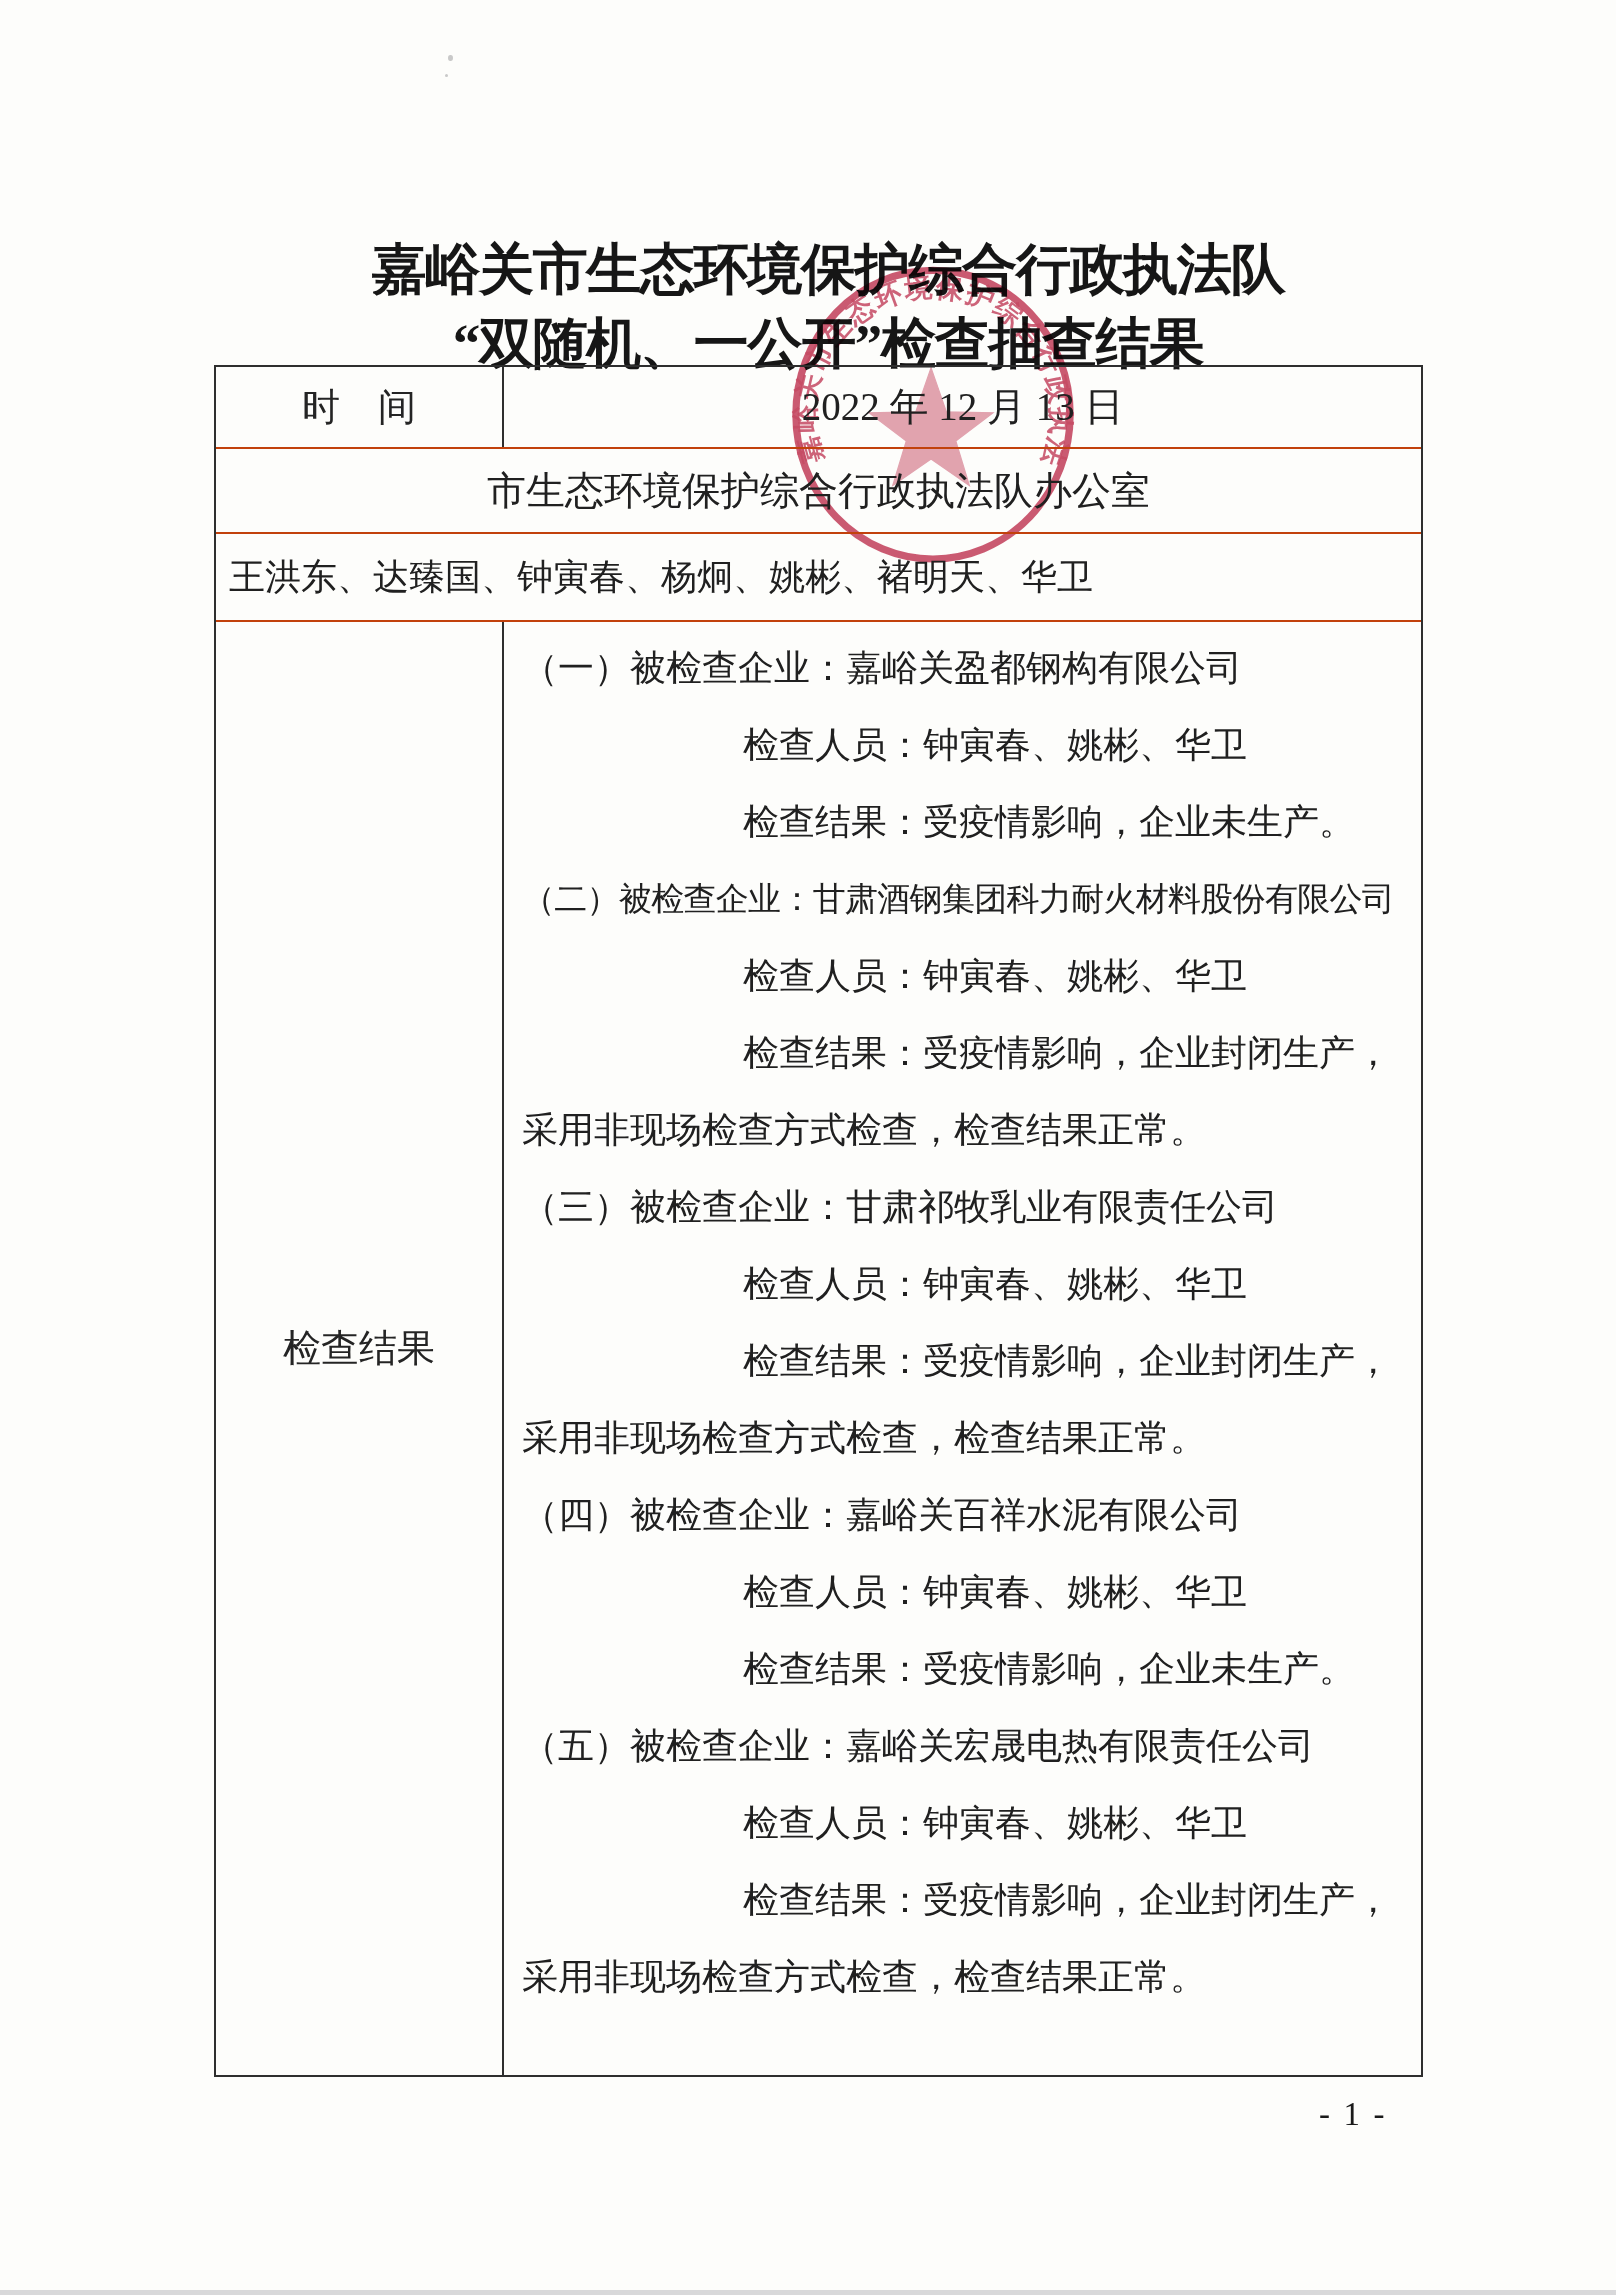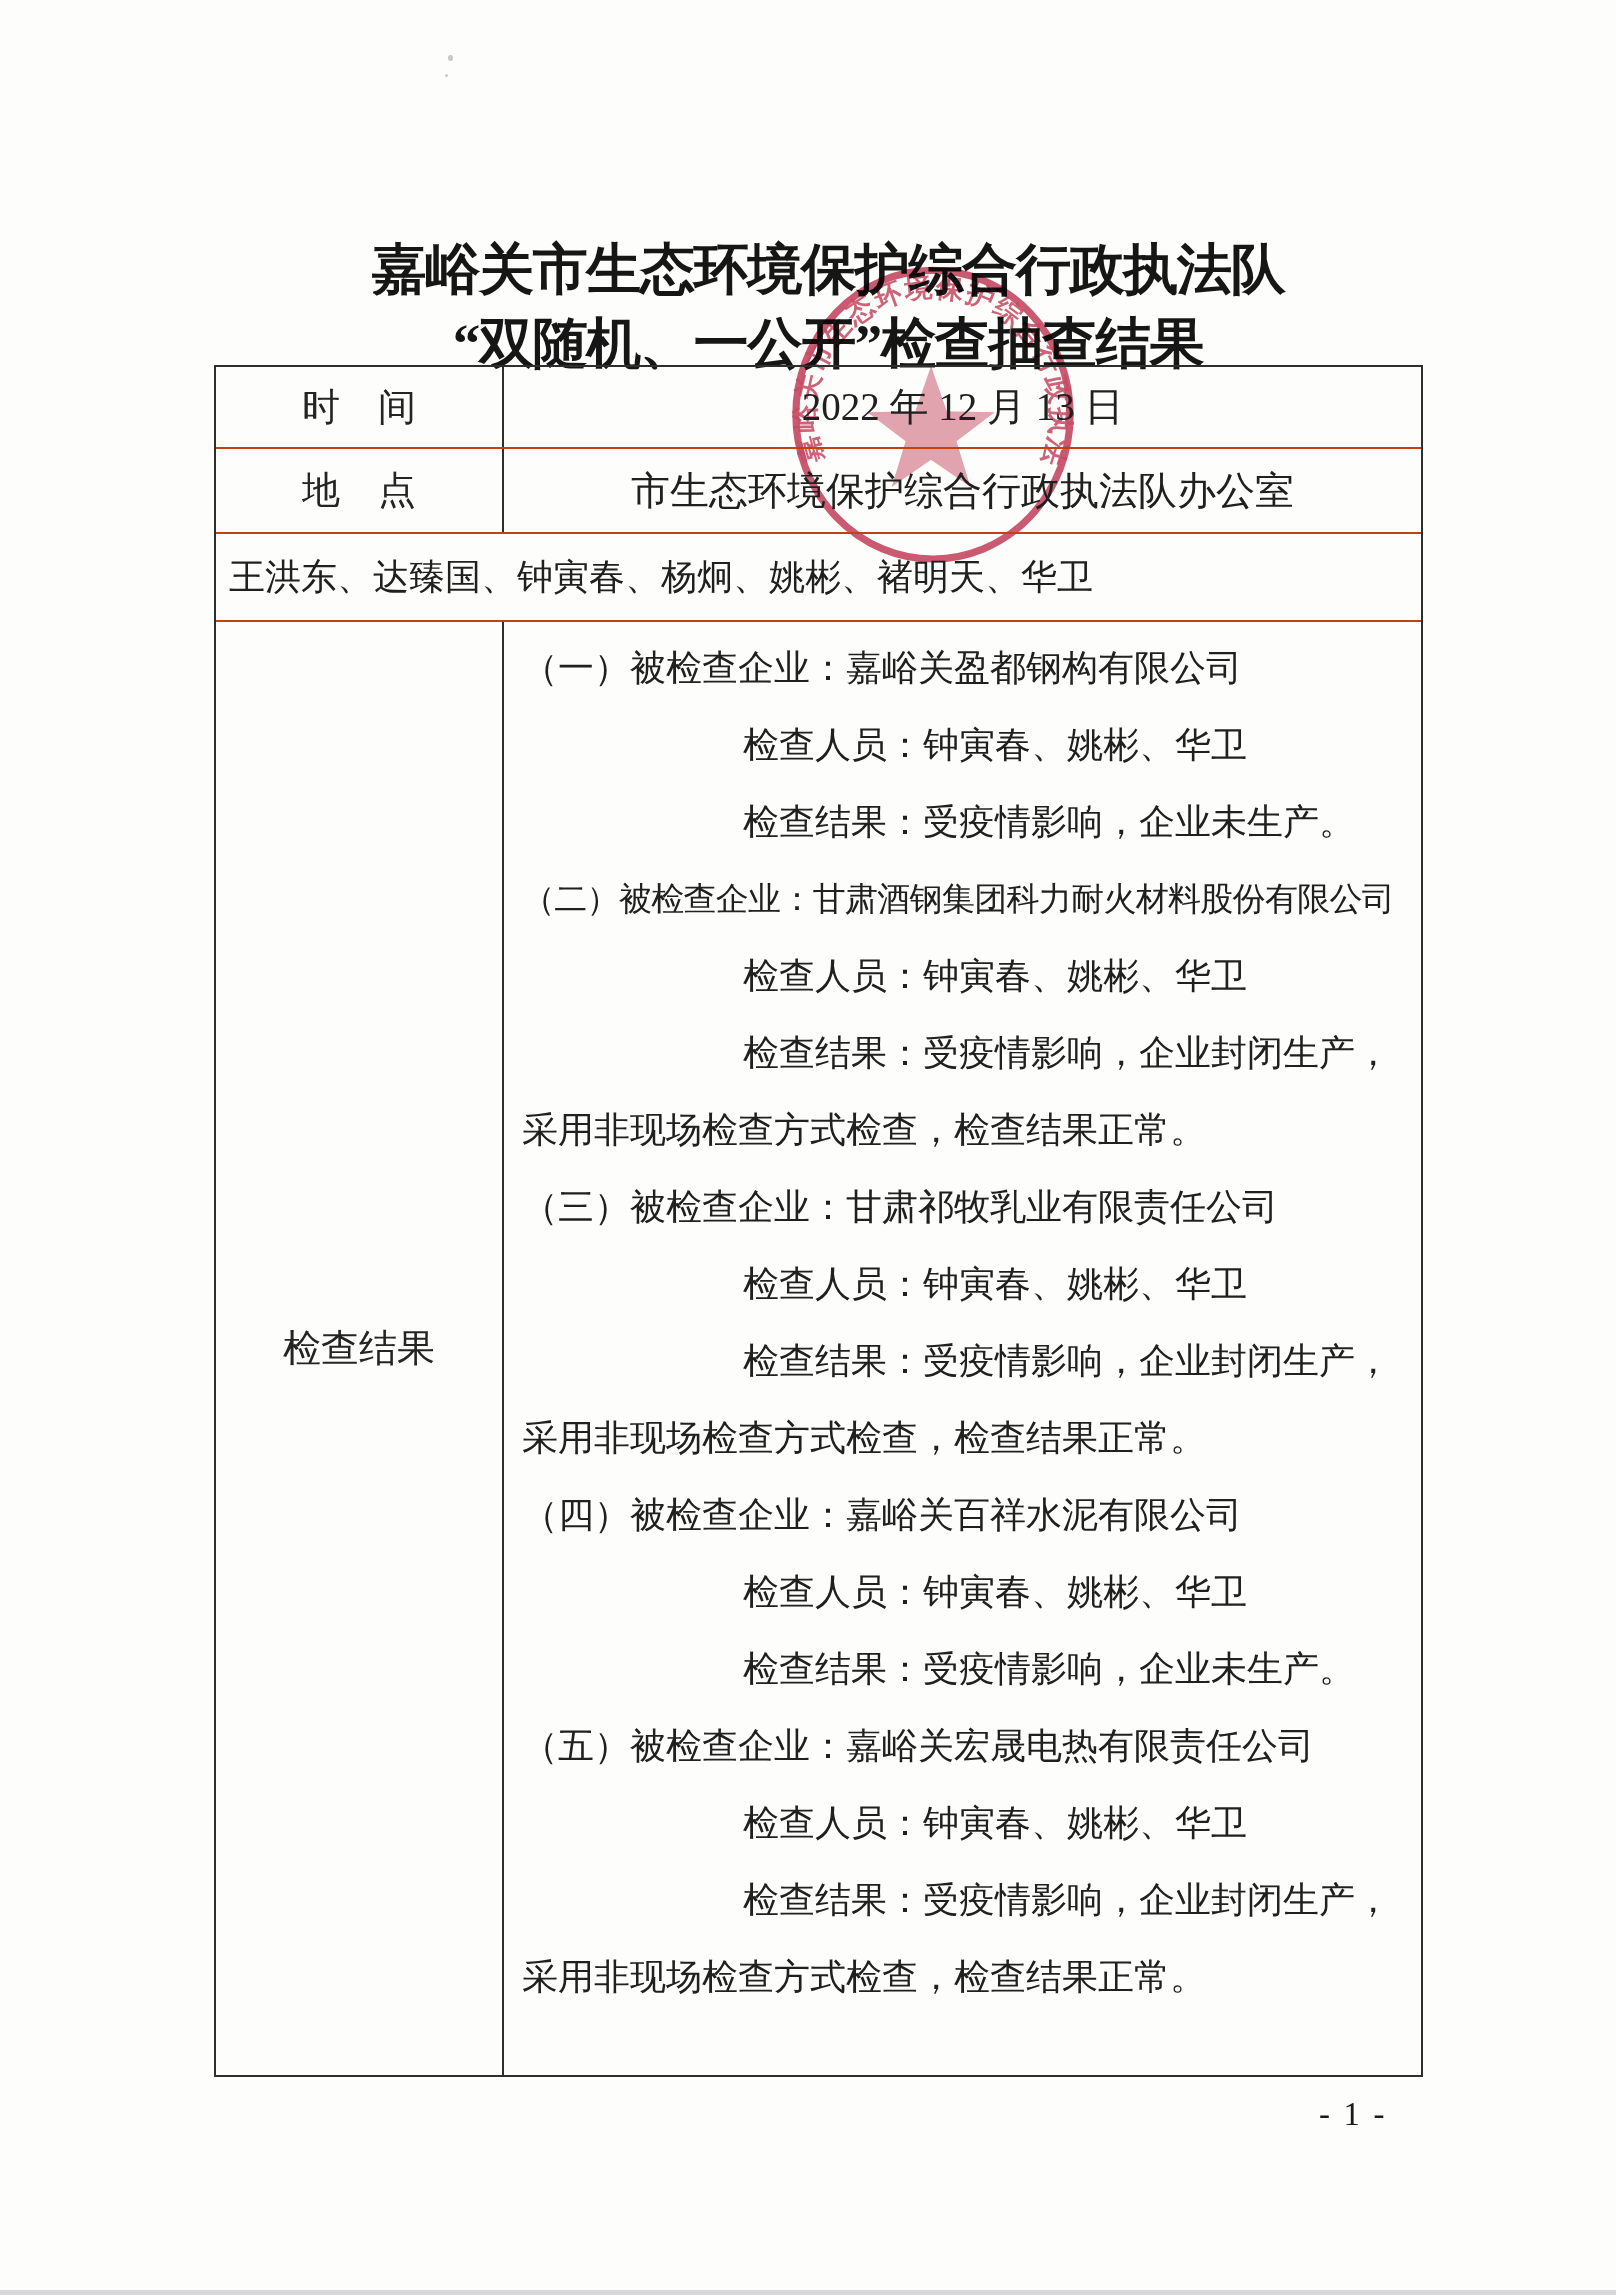--- a/index.html
+++ b/index.html
@@ -109,21 +109,20 @@
   </svg>
 
   <div class="table">
 
     <div class="row r1">
       <div class="label">时　间</div>
       <div class="value vcenter">2022 年 12 月 13 日</div>
     </div>
 
     <div class="row r2">
-      <div class="label">地　点</div>
       <div class="value vcenter">市生态环境保护综合行政执法队办公室</div>
     </div>
 
     <div class="row r3">
       <div class="value vleft">王洪东、达臻国、钟寅春、杨炯、姚彬、褚明天、华卫</div>
     </div>
 
     <div class="row r4">
       <div class="label">检查结果</div>
       <div class="lines">

